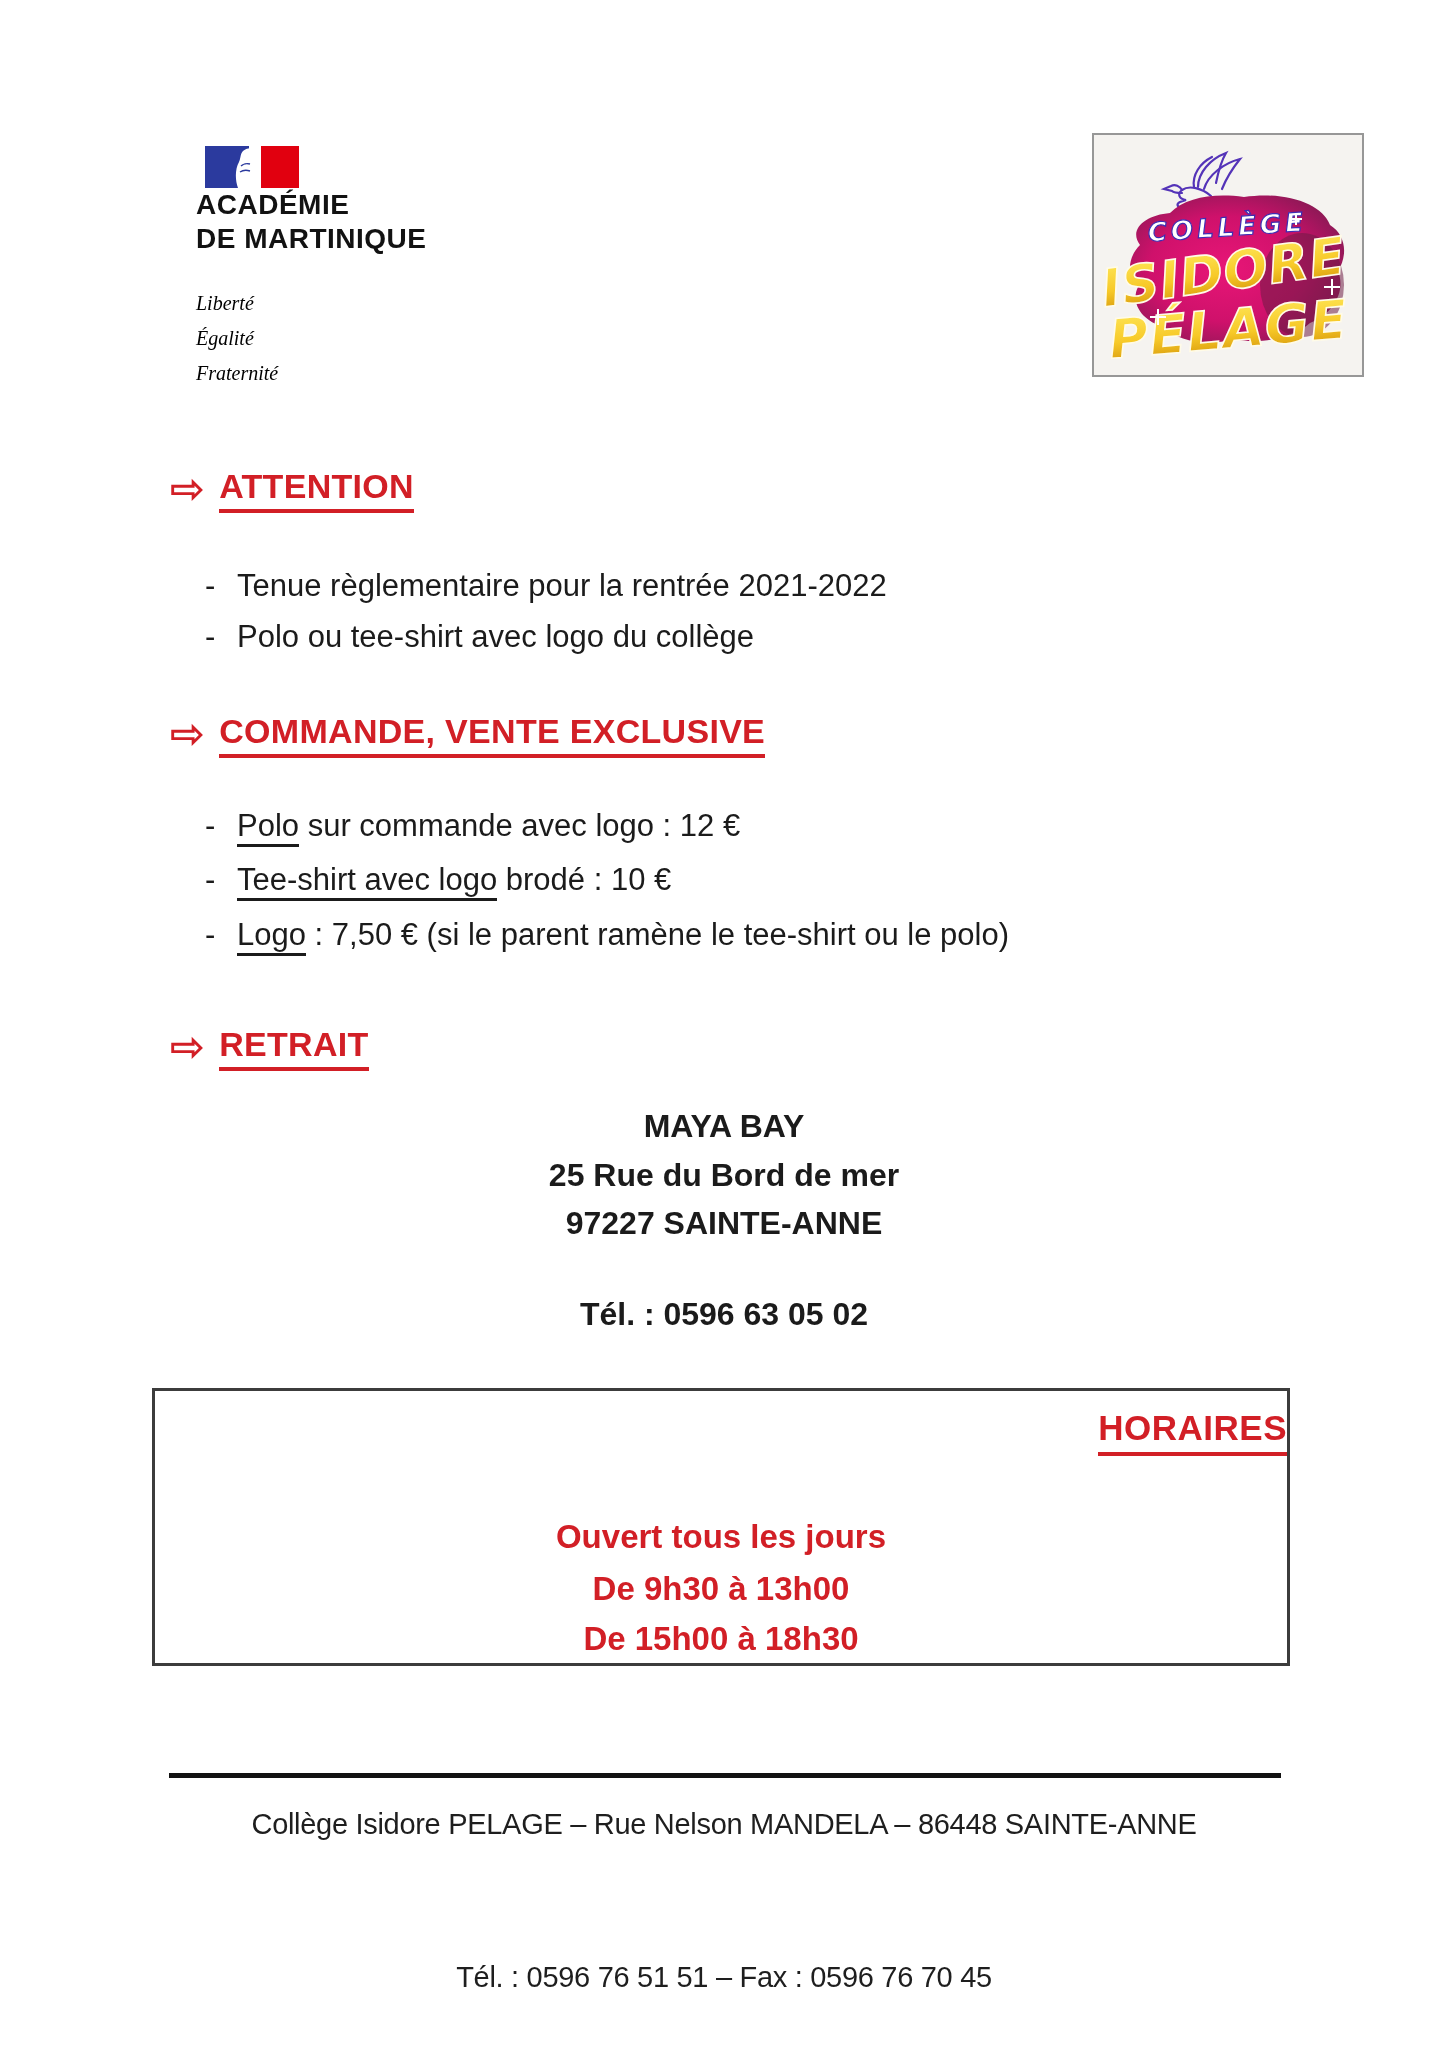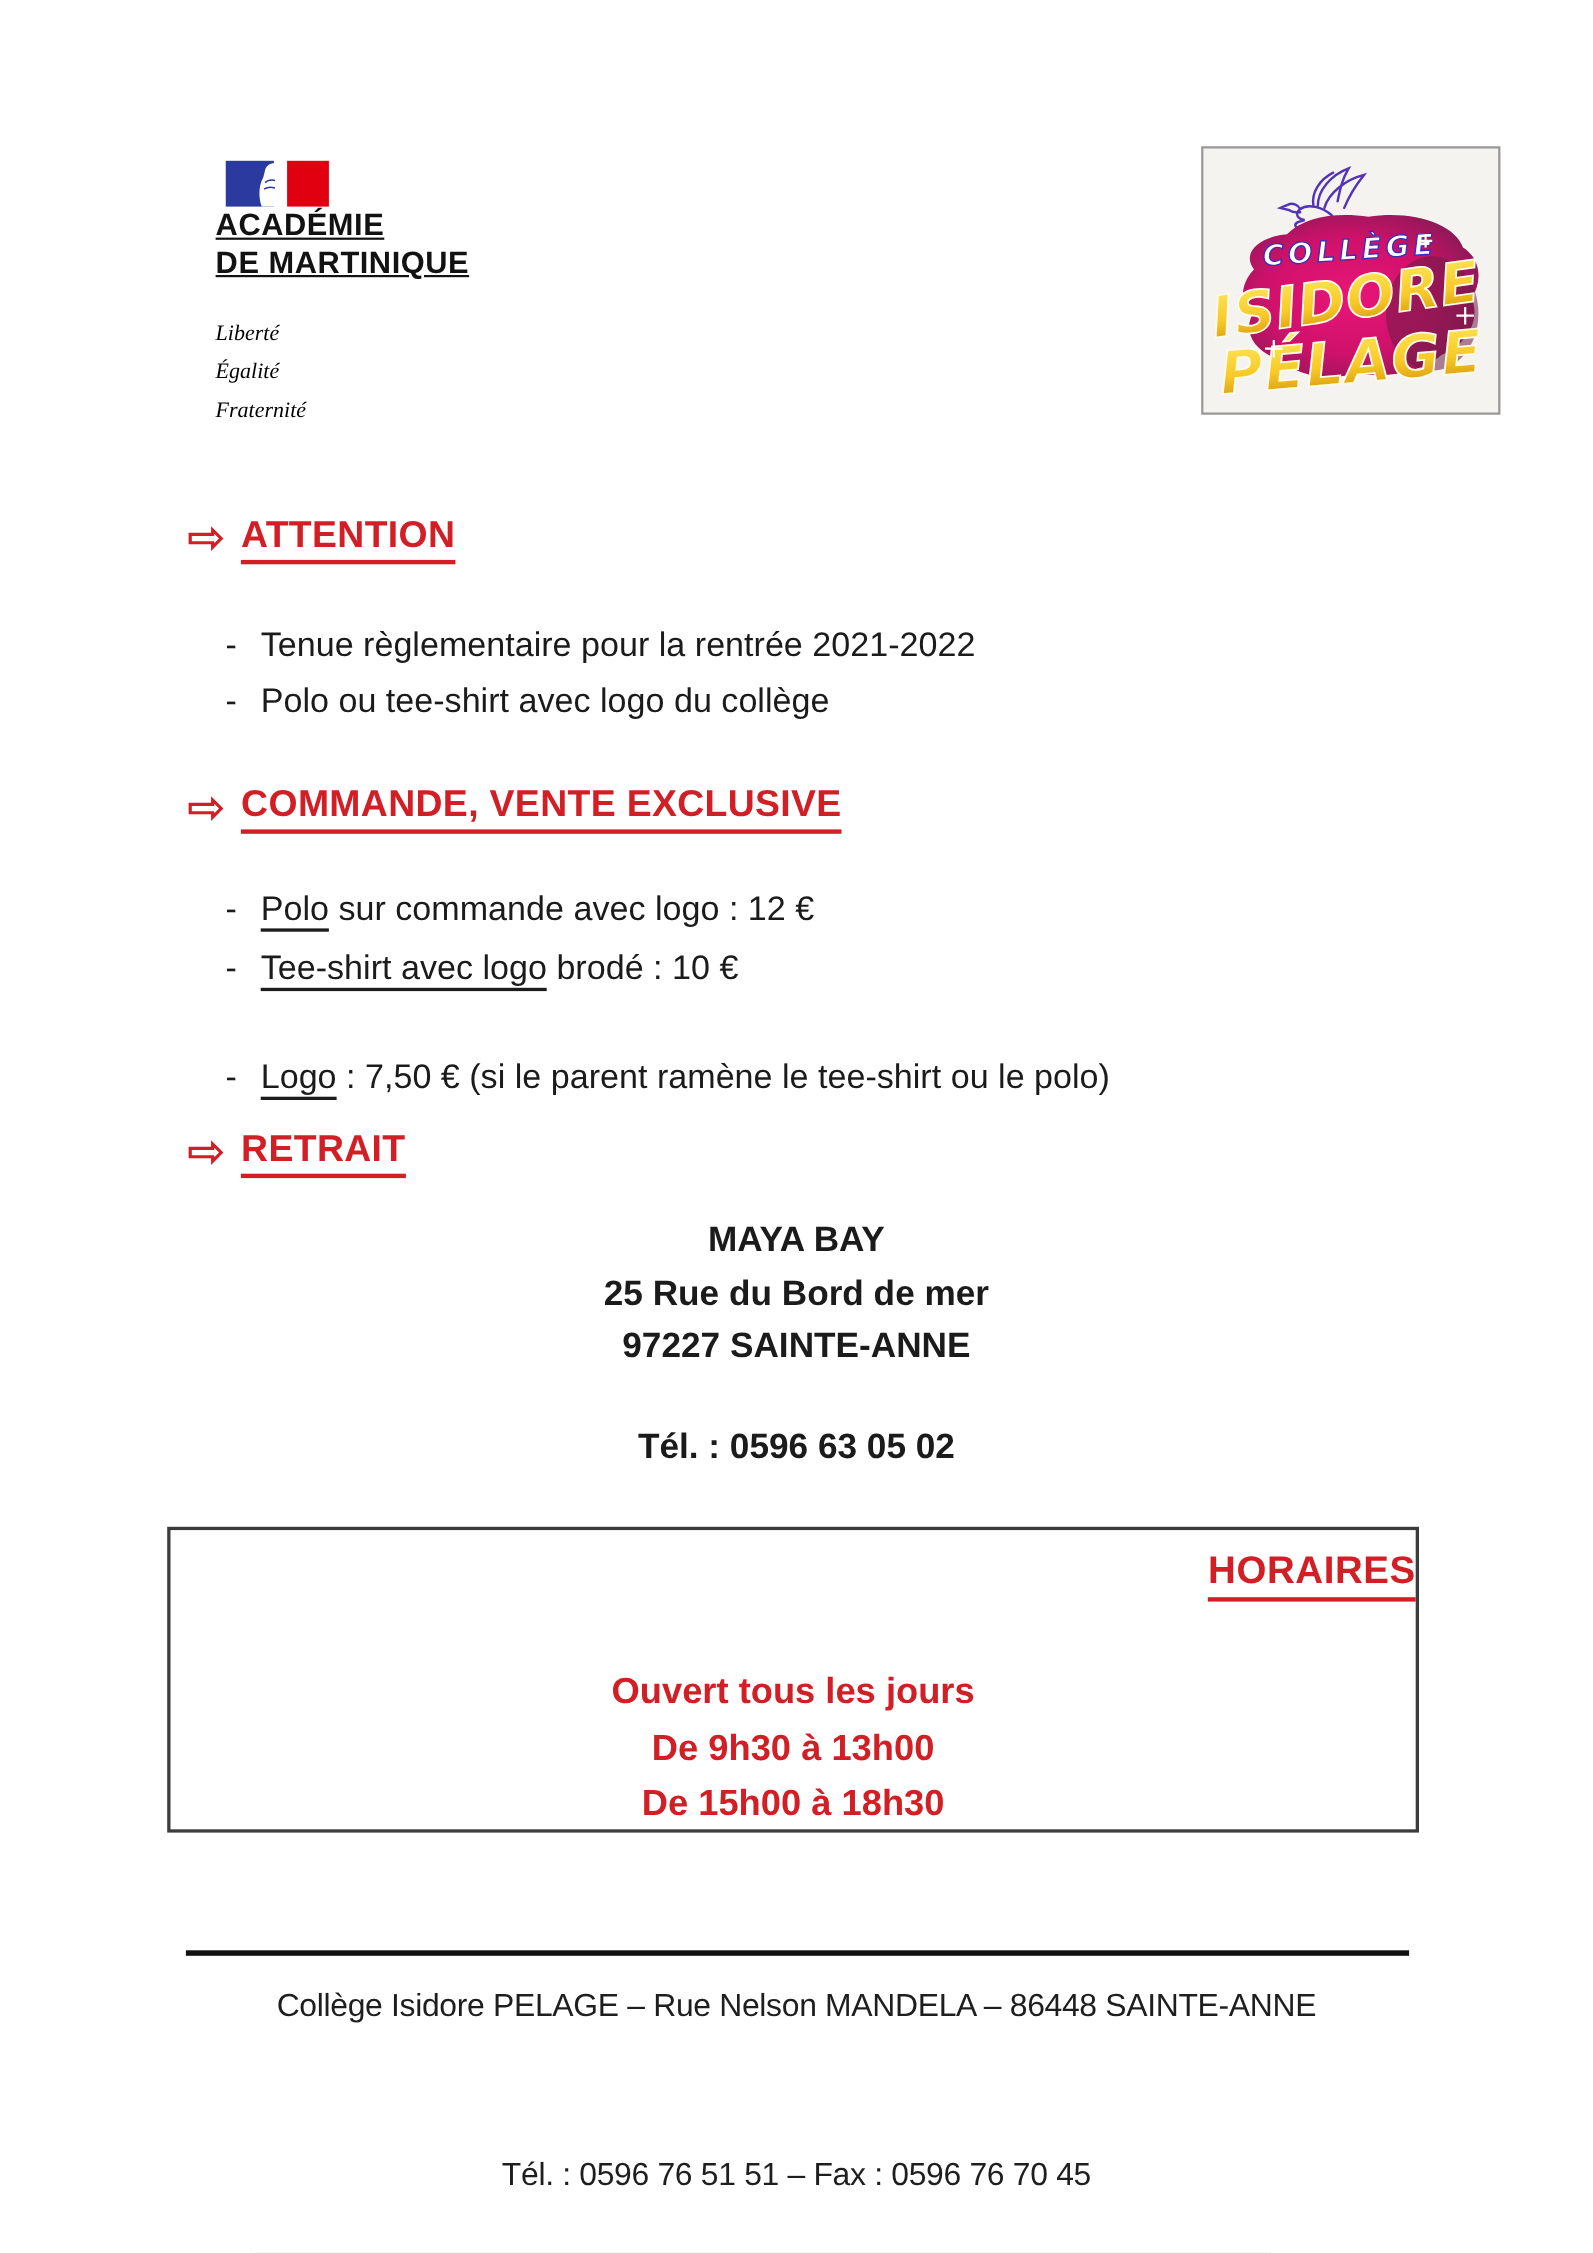--- a/index.html
+++ b/index.html
@@ -14,21 +14,21 @@
     background:#ffffff;
     font-family:"Liberation Sans", sans-serif;
     color:var(--ink);
     overflow:hidden;
   }
   
   .flag-logo{position:absolute;left:205px;top:146px;}
   .acad-name{
     position:absolute;left:196px;top:188px;
     font-size:28px;font-weight:bold;line-height:34px;
-    letter-spacing:.5px;color:#121212;white-space:pre;text-decoration:underline;
+    letter-spacing:.5px;color:#121212;white-space:pre;
   }
   .motto{
     position:absolute;left:196px;top:286px;
     font-family:"Liberation Serif", serif;font-style:italic;
     font-size:20px;line-height:35px;color:#000000;
   }
   
   .college-logo{
     position:absolute;left:1092px;top:133px;width:272px;height:244px;
     background:#f5f3f0;border:2px solid #979797;box-sizing:border-box;
@@ -154,21 +154,21 @@
   <div class="heading-row" style="left:170px;top:713px;">
     <span class="arrow">⇨</span>
     <span class="heading">COMMANDE, VENTE EXCLUSIVE</span>
   </div>
   <div class="bullet" style="top:806px;">
     <span class="dash">-</span><span class="txt"><span class="u">Polo</span><span> sur commande avec logo : 12 €</span></span>
   </div>
   <div class="bullet" style="top:860px;">
     <span class="dash">-</span><span class="txt"><span class="u">Tee-shirt avec logo</span><span> brodé : 10 €</span></span>
   </div>
-  <div class="bullet" style="top:915px;margin-top:44px;">
+  <div class="bullet" style="top:915px;">
     <span class="dash">-</span><span class="txt"><span class="u">Logo</span><span> : 7,50 € (si le parent ramène le tee-shirt ou le polo)</span></span>
   </div>
 
   <div class="heading-row" style="left:170px;top:1026px;">
     <span class="arrow">⇨</span>
     <span class="heading">RETRAIT</span>
   </div>
   <div class="center-line" style="top:1106px;">MAYA BAY</div>
   <div class="center-line" style="top:1155px;">25 Rue du Bord de mer</div>
   <div class="center-line" style="top:1203px;">97227 SAINTE-ANNE</div>

